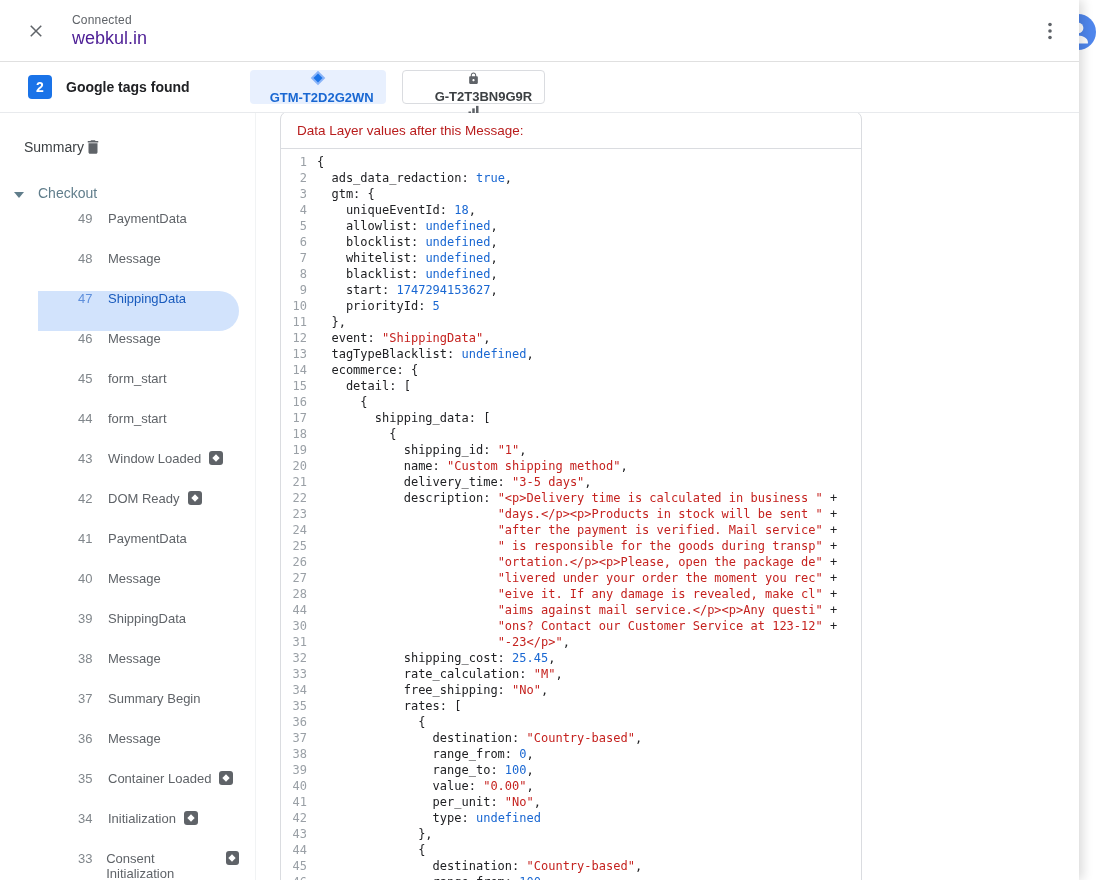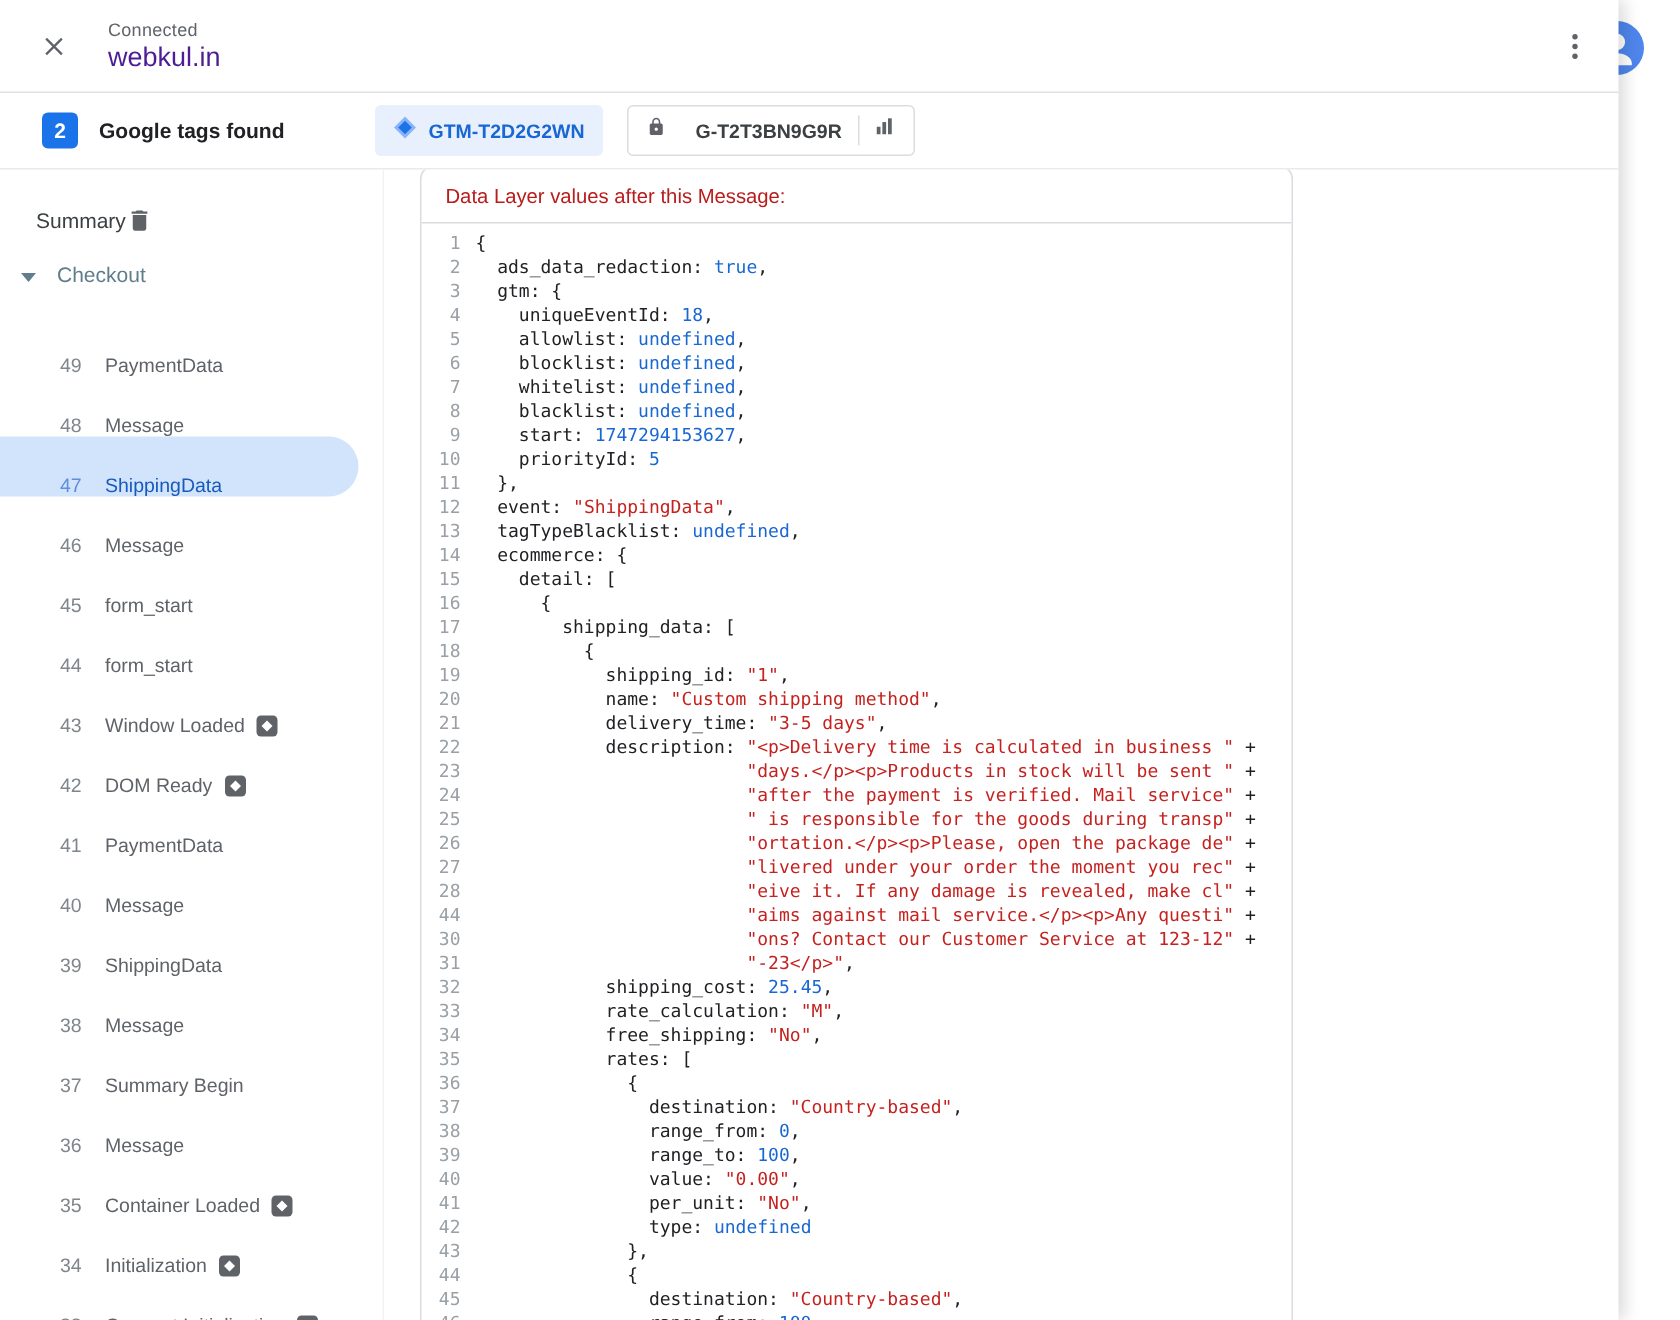--- a/index.html
+++ b/index.html
@@ -32,38 +32,38 @@
   .hdr-close { cursor:pointer; display:flex; margin-right:27px; }
   .hdr-status { font-size:12px; color:#5f6368; letter-spacing:.2px; margin-bottom:1px; }
   .hdr-domain { font-size:18px; color:#4c1d95; }
   .hdr-kebab { margin-left:auto; cursor:pointer; display:flex; }
 
   .tagsbar { height:51px; min-height:51px; display:flex; align-items:center; padding-left:28px;
              border-bottom:1px solid #e8eaed; }
   .count-badge { width:24px; height:24px; border-radius:4px; background:#1a73e8; color:#fff; font-size:14px;
                  font-weight:700; display:flex; align-items:center; justify-content:center; }
   .tags-label { font-size:14px; font-weight:700; color:#202124; margin-left:14px; margin-right:60px; }
-  .chip { height:34px; display:flex; align-items:center; border-radius:4px; padding:0 12px; cursor:pointer; }
+  .chip { height:34px; display:flex; align-items:center; border-radius:4px; padding:0 12px; cursor:pointer;flex-direction:column; }
   .chip-gtm { background:#e8f0fe; margin-right:16px; }
   .chip-gtm .chip-label { color:#1967d2; font-weight:700; font-size:13px; margin-left:8px; }
   .chip-ga { background:#fff; border:1px solid #dadce0; }
   .chip-ga .chip-label { color:#3c4043; font-weight:700; font-size:13px; margin-left:20px; }
   .chip-div { width:1px; height:20px; background:#dadce0; margin:0 9px 0 11px; }
 
   .bodyrow { flex:1; display:flex; overflow:hidden; }
 
   
   .sidebar { width:256px; min-width:256px; border-right:1px solid #f1f3f4; padding-top:18px; overflow:hidden; }
   .sb-summary { height:32px; display:flex; align-items:center; justify-content:flex-start; padding:0 28px 0 24px; }
   .sb-summary-label { font-size:14px; font-weight:500; color:#3c4043; }
   .sb-trash { cursor:pointer; display:flex; }
-  .sb-group { height:36px; margin-top:12px; display:flex; padding-left:14px; cursor:pointer; }
+  .sb-group { height:36px; margin-top:12px; display:flex; align-items:center; padding-left:14px; cursor:pointer; }
   .sb-group-label { font-size:14px; font-weight:500; color:#607d8b; margin-left:14px; }
-  .sb-item { height:40px; display:flex; align-items:flex-end; padding-left:40px; margin-right:16px;
-             border-radius:0 20px 20px 0; cursor:pointer; }
+  .sb-item { height:40px; display:flex; align-items:flex-start; padding-left:40px; margin-right:16px;
+             border-radius:0 20px 20px 0; cursor:pointer;margin-left:38px; }
   .sb-item .sb-num { width:26px; font-size:13px; color:#80868b; }
   .sb-item .sb-label { font-size:13px; color:#5f6368; margin-left:4px; }
   .sb-item.selected { background:#d2e3fc; }
   .sb-item.selected .sb-num { color:#5e8fdb; }
   .sb-item.selected .sb-label { color:#185abc; font-weight:500; }
   .gtm-badge { width:14px; height:14px; border-radius:3px; background:#5f6368; margin-left:8px;
                display:inline-flex; align-items:center; justify-content:center; }
 
   
   .main { flex:1; position:relative; overflow:hidden; }

